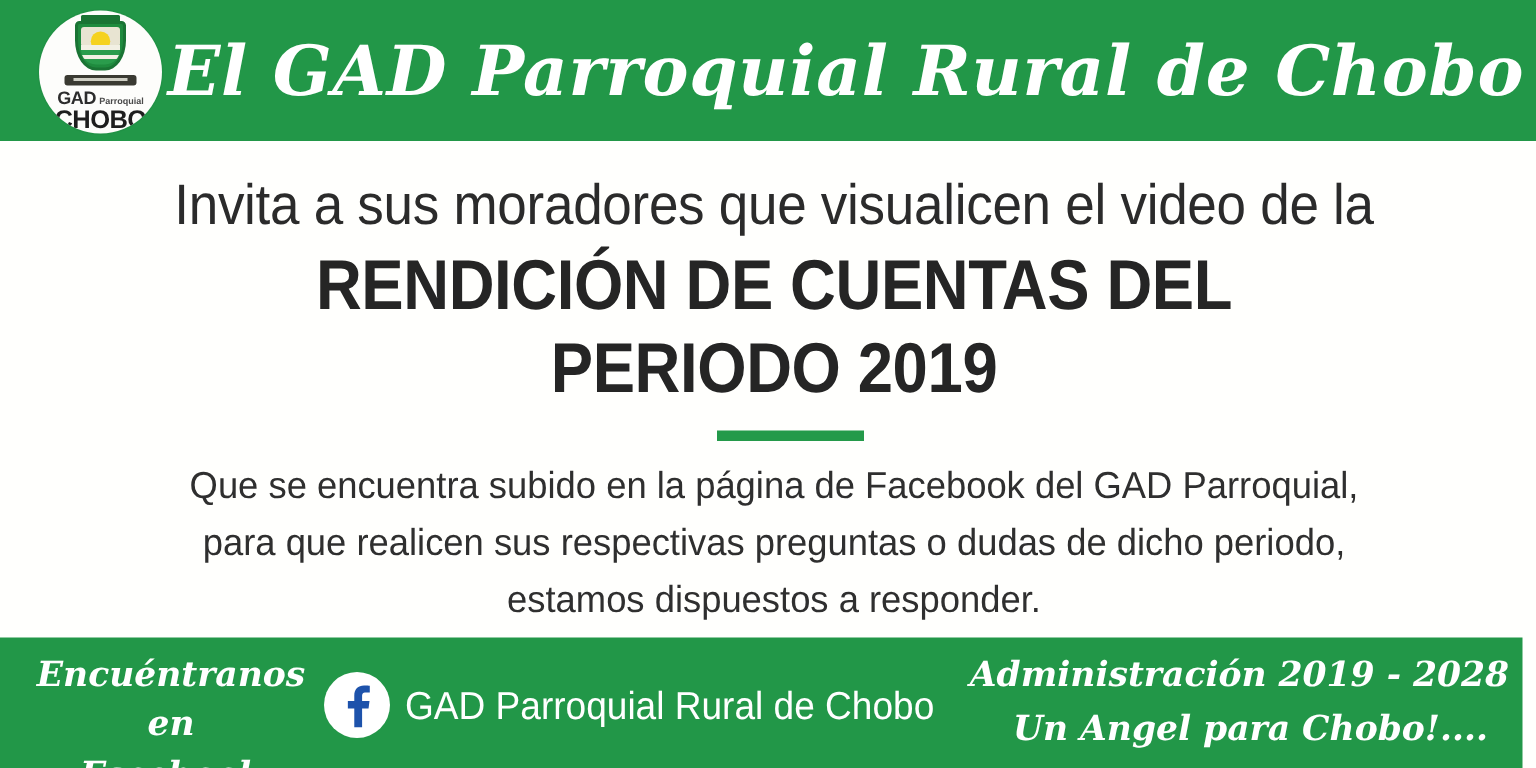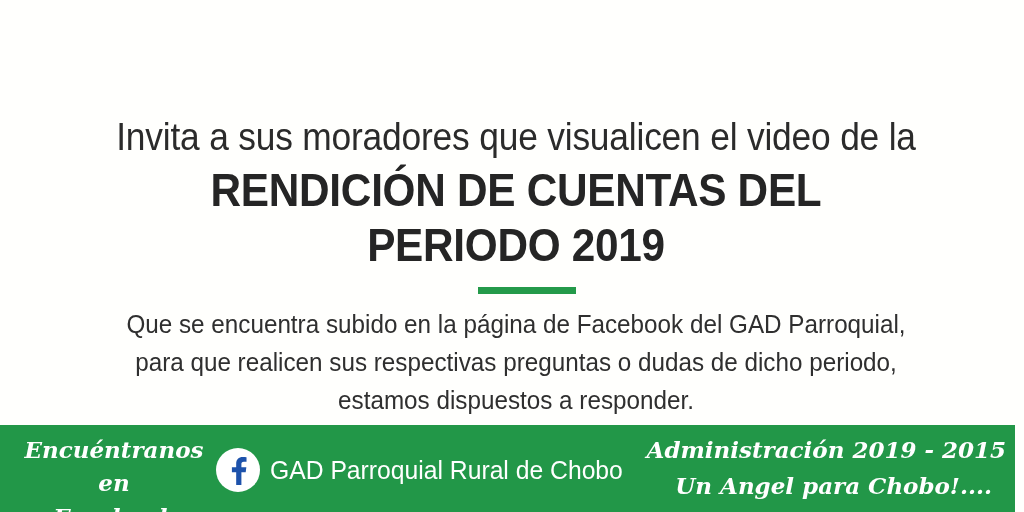--- a/index.html
+++ b/index.html
@@ -277,20 +277,41 @@
   .footer-script-right .line2 {
     display: block;
     padding-right: 14px;
   }
 </style>
 </head>
 <body>
 
 <div id="poster">
 
+  <div class="header-band">
+
+    <div class="logo-wrap">
+      <div class="crest">
+        <div class="topbar"></div>
+        <div class="shield">
+          <div class="sky"></div>
+          <div class="sun"></div>
+          <div class="field"></div>
+        </div>
+      </div>
+      <div class="ribbon"></div>
+      <div class="logo-gad-line">
+        <span class="logo-gad">GAD</span>
+        <span class="logo-parroquial">Parroquial</span>
+      </div>
+      <div class="logo-chobo">CHOBO</div>
+    </div>
+
+    <div class="header-title">El GAD Parroquial Rural de Chobo</div>
+  </div>
 
   <div class="body-area">
 
     <div class="invite-line">Invita a sus moradores que visualicen el video de la</div>
 
     <div class="headline">
       <div>RENDICIÓN DE CUENTAS DEL</div>
       <div>PERIODO 2019</div>
     </div>
 
@@ -312,17 +333,17 @@
 
   <div class="fb-badge">
     <svg width="30" height="30" viewBox="0 0 30 30" aria-hidden="true">
       <path d="M18.4 30V17.3h4.3l0.64-5H18.4V9.1c0-1.45 0.4-2.44 2.48-2.44h2.65V2.2C23.07 2.13 21.5 2 19.66 2c-3.84 0-6.47 2.35-6.47 6.65v3.71H8.9v5h4.29V30h5.21z" fill="#1d52ab"></path>
     </svg>
   </div>
 
   <div class="fb-handle">GAD Parroquial Rural de Chobo</div>
 
   <div class="footer-script-right">
-    <div>Administración 2019 - 2015</div>
+    <div>Administración 2019 - 2028</div>
     <div class="line2">Un Angel para Chobo!....</div>
   </div>
 
 </div>
 
 </body></html>

